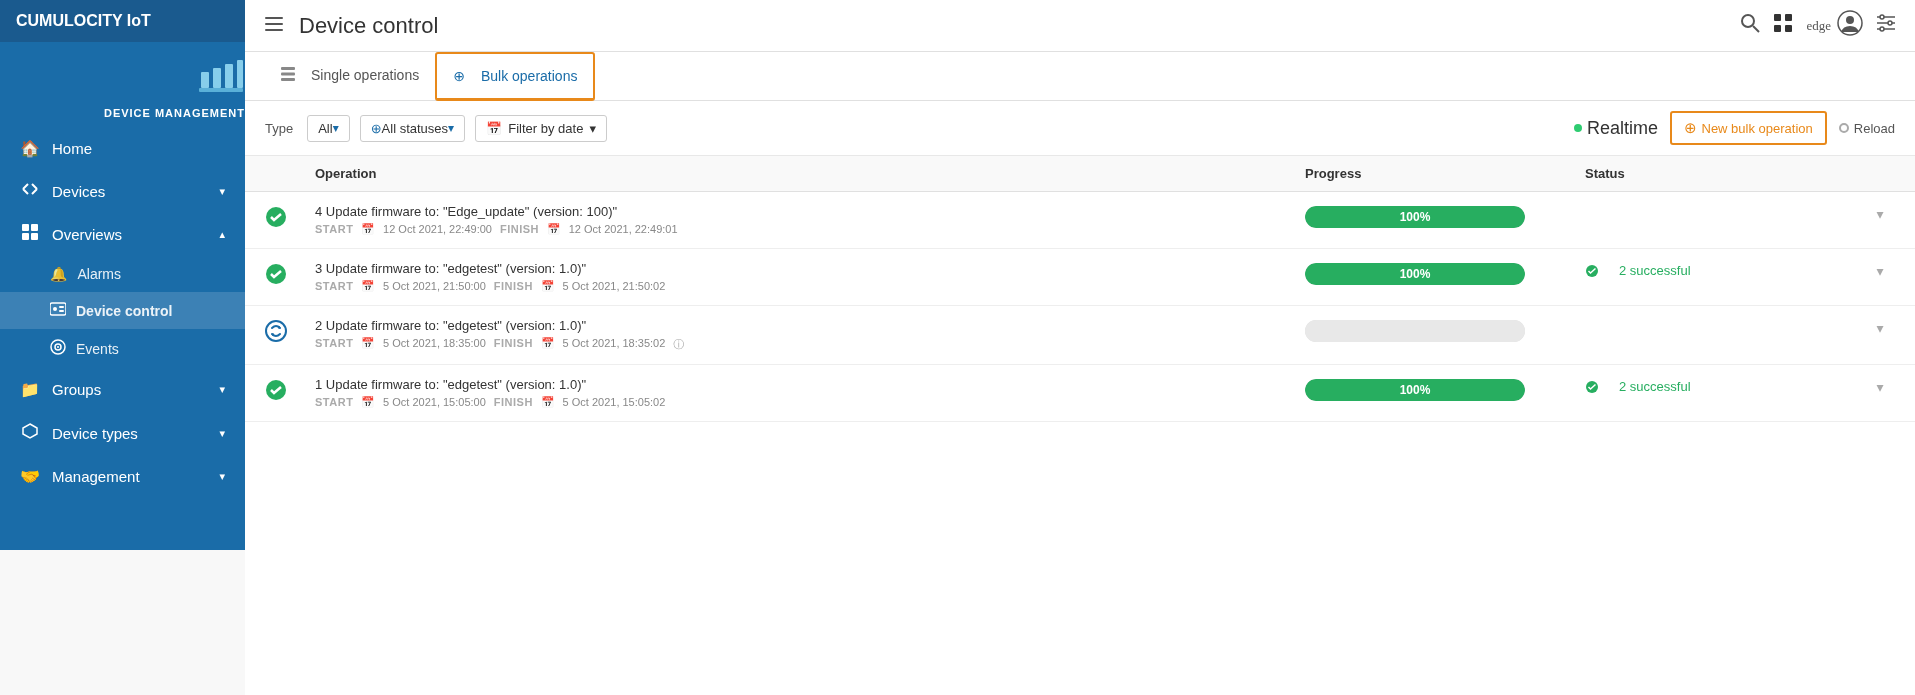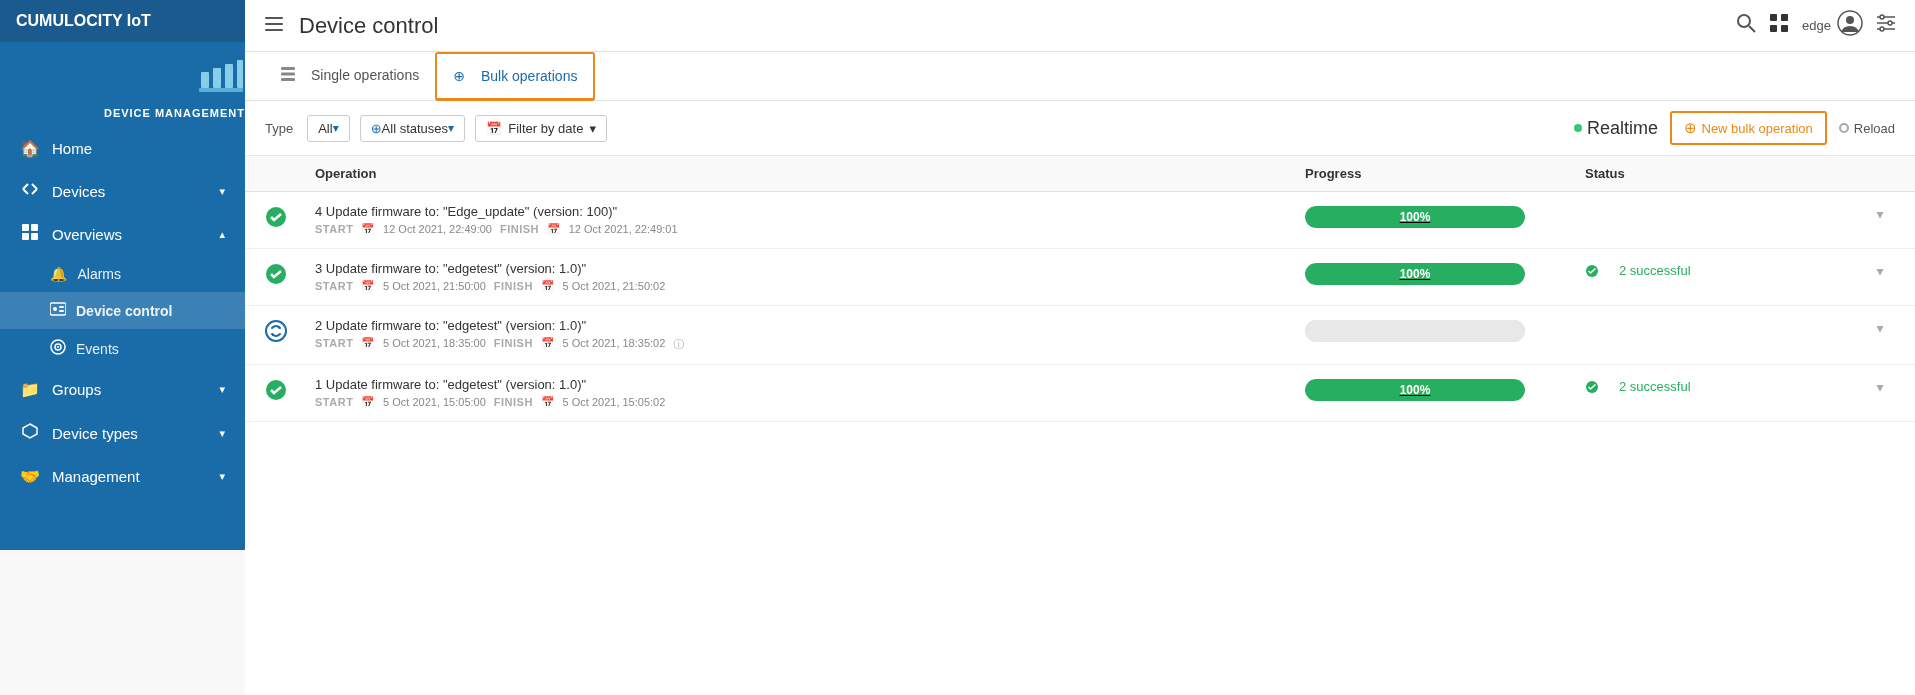--- a/index.html
+++ b/index.html
@@ -65,21 +65,21 @@
       background: white;
       border-bottom: 1px solid #e0e0e0;
       padding: 0 20px;
       height: 52px;
       display: flex;
       align-items: center;
       gap: 10px;
     }
     .topbar-menu-icon { font-size: 18px; color: #555; cursor: pointer; margin-right: 6px; }
     .topbar-title { font-size: 22px; color: #333; font-weight: 400; flex: 1; }
-    .topbar-actions { display: flex; align-items: center; gap: 14px; }
+    .topbar-actions { display: flex; align-items: center; gap: 14px; font-family: Liberation Serif, serif; }
     .topbar-search { font-size: 18px; color: #555; cursor: pointer; }
     .topbar-grid { font-size: 18px; color: #555; cursor: pointer; }
     .topbar-user { display: flex; align-items: center; gap: 6px; color: #555; font-size: 13px; cursor: pointer; }
     .topbar-user-icon { font-size: 22px; color: #555; }
     .topbar-settings { font-size: 18px; color: #555; cursor: pointer; }
 
     
     .content {
       flex: 1;
       background: white;
@@ -204,21 +204,21 @@
     }
     .row-icon { display: flex; align-items: center; padding-top: 2px; }
     .check-icon { color: #27ae60; font-size: 20px; }
     .sync-icon { color: #1a6ca8; font-size: 20px; }
     .row-operation { display: flex; flex-direction: column; gap: 4px; }
     .op-title { font-size: 13px; color: #333; }
     .op-meta { display: flex; gap: 8px; font-size: 11px; color: #888; flex-wrap: wrap; }
     .op-meta-label { font-size: 11px; color: #aaa; font-weight: bold; letter-spacing: 0.5px; }
     .progress-container { display: flex; align-items: center; padding-top: 2px; }
     .progress-bar-wrap { width: 220px; background: #e0e0e0; border-radius: 12px; height: 22px; overflow: hidden; }
-    .progress-bar-fill { height: 100%; background: #27ae60; border-radius: 12px; display: flex; align-items: center; justify-content: center; text-decoration: underline; }
+    .progress-bar-fill { height: 100%; background: #27ae60; border-radius: 12px; display: flex; align-items: center; justify-content: center; }
     .progress-bar-fill.empty { background: #e8e8e8; }
     .progress-text { color: white; font-size: 12px; font-weight: bold; }
     .progress-text.empty { color: #aaa; }
     .status-container { display: flex; align-items: center; padding-top: 2px; }
     .status-success { display: flex; align-items: center; gap: 20px; color: #27ae60; font-size: 13px; }
     .row-arrow { display: flex; align-items: center; justify-content: center; padding-top: 2px; color: #aaa; cursor: pointer; }
   </style>
 </head>
 <body>
 

